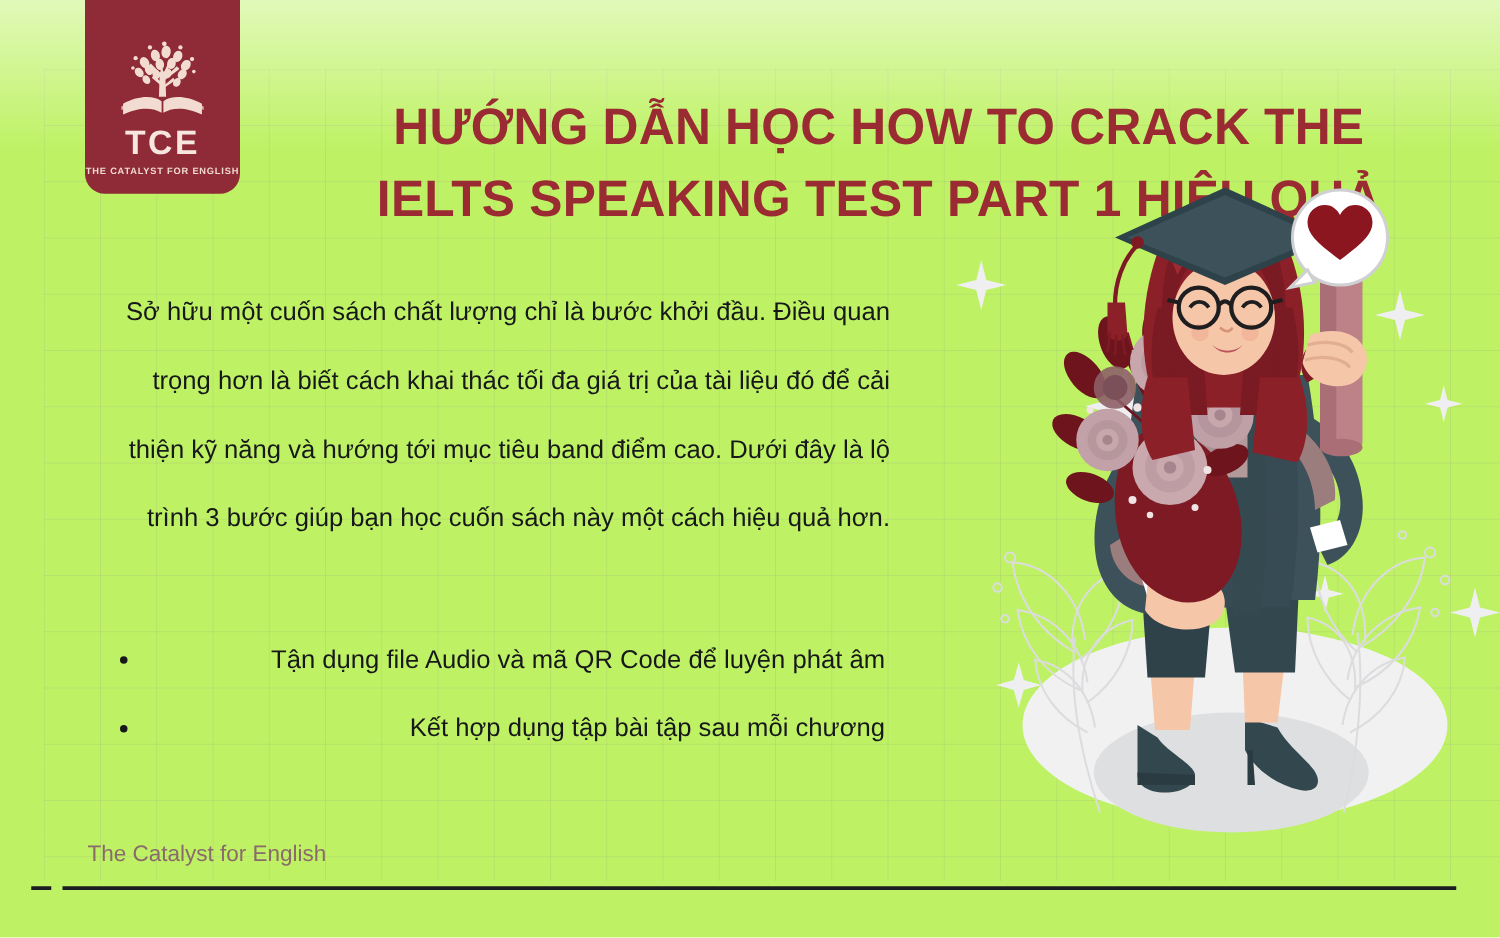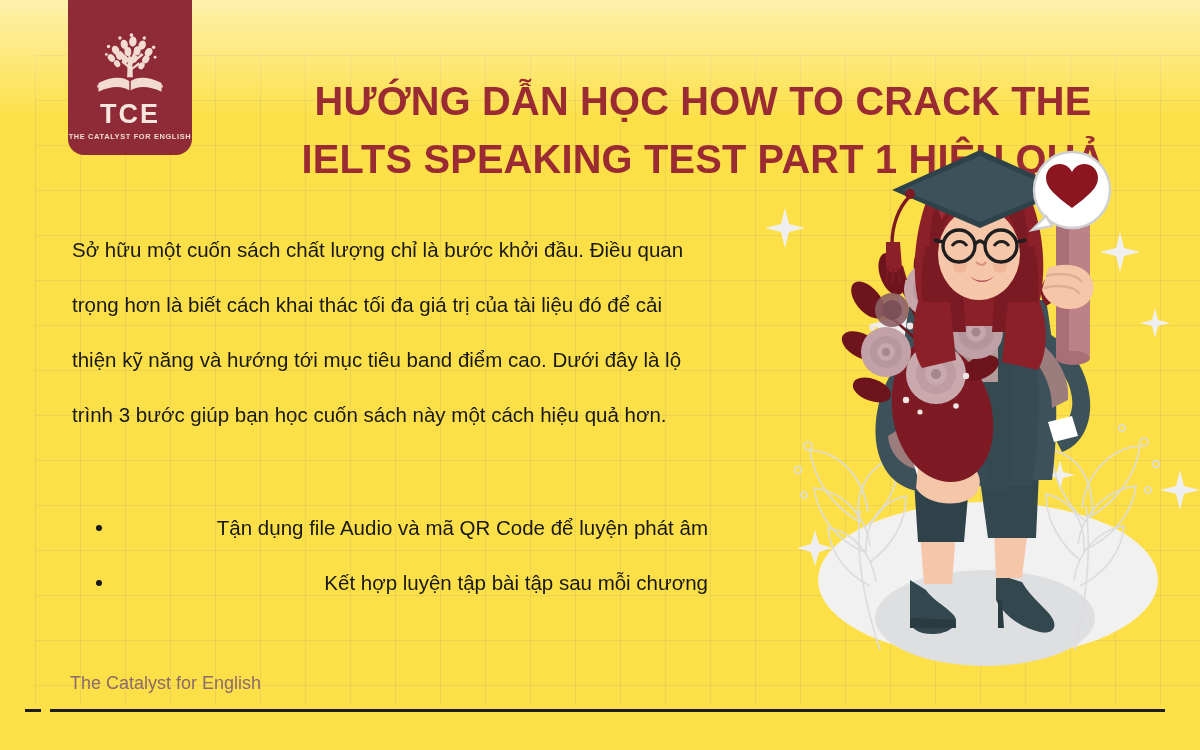--- a/index.html
+++ b/index.html
@@ -5,21 +5,21 @@
   * { box-sizing: border-box; margin: 0; padding: 0; }
   html, body {
     width: 1200px; height: 750px;
     background: #ffffff;
     font-family: "Liberation Sans", sans-serif;
     overflow: hidden;
   }
   #page {
     position: relative;
     width: 1200px; height: 750px;
-    background: #fde047;
+    background: #bef264;
     overflow: hidden;
   }
 
   
   #grid {
     position: absolute;
     left: 35px; top: 55px;
     width: 1165px; height: 650px;
     background-image:
       linear-gradient(to right, rgba(140,140,150,0.16) 1px, transparent 1px),
@@ -74,20 +74,21 @@
     transform: scaleX(0.97);
     transform-origin: center;
     white-space: nowrap;
   }
 
   
   #copy {
     position: absolute;
     left: 72px; top: 222px;
     width: 640px;
+    text-align: right;
   }
   #copy p {
     font-size: 20.5px;
     line-height: 55px;
     color: #17181a;
     font-family: "Liberation Sans", sans-serif;
   }
   #bullets {
     position: absolute;
     left: 88px; top: 500px;
@@ -210,21 +211,21 @@
     <div class="title-line">HƯỚNG DẪN HỌC HOW TO CRACK THE</div>
     <div class="title-line">IELTS SPEAKING TEST PART 1 HIỆU QUẢ</div>
   </div>
 
   <div id="copy">
     <p>Sở hữu một cuốn sách chất lượng chỉ là bước khởi đầu. Điều quan trọng hơn là biết cách khai thác tối đa giá trị của tài liệu đó để cải thiện kỹ năng và hướng tới mục tiêu band điểm cao. Dưới đây là lộ trình 3 bước giúp bạn học cuốn sách này một cách hiệu quả hơn.</p>
   </div>
 
   <ul id="bullets">
     <li>Tận dụng file Audio và mã QR Code để luyện phát âm</li>
-    <li>Kết hợp luyện tập bài tập sau mỗi chương</li>
+    <li>Kết hợp dụng tập bài tập sau mỗi chương</li>
   </ul>
 
   <div id="footer-text">The Catalyst for English</div>
   <div id="footer-dash"></div>
   <div id="footer-rule"></div>
 
   <div id="art">
     <svg viewBox="0 0 440 545">
 
       <ellipse cx="228" cy="430" rx="170" ry="78" fill="#F1F1F2"></ellipse>

